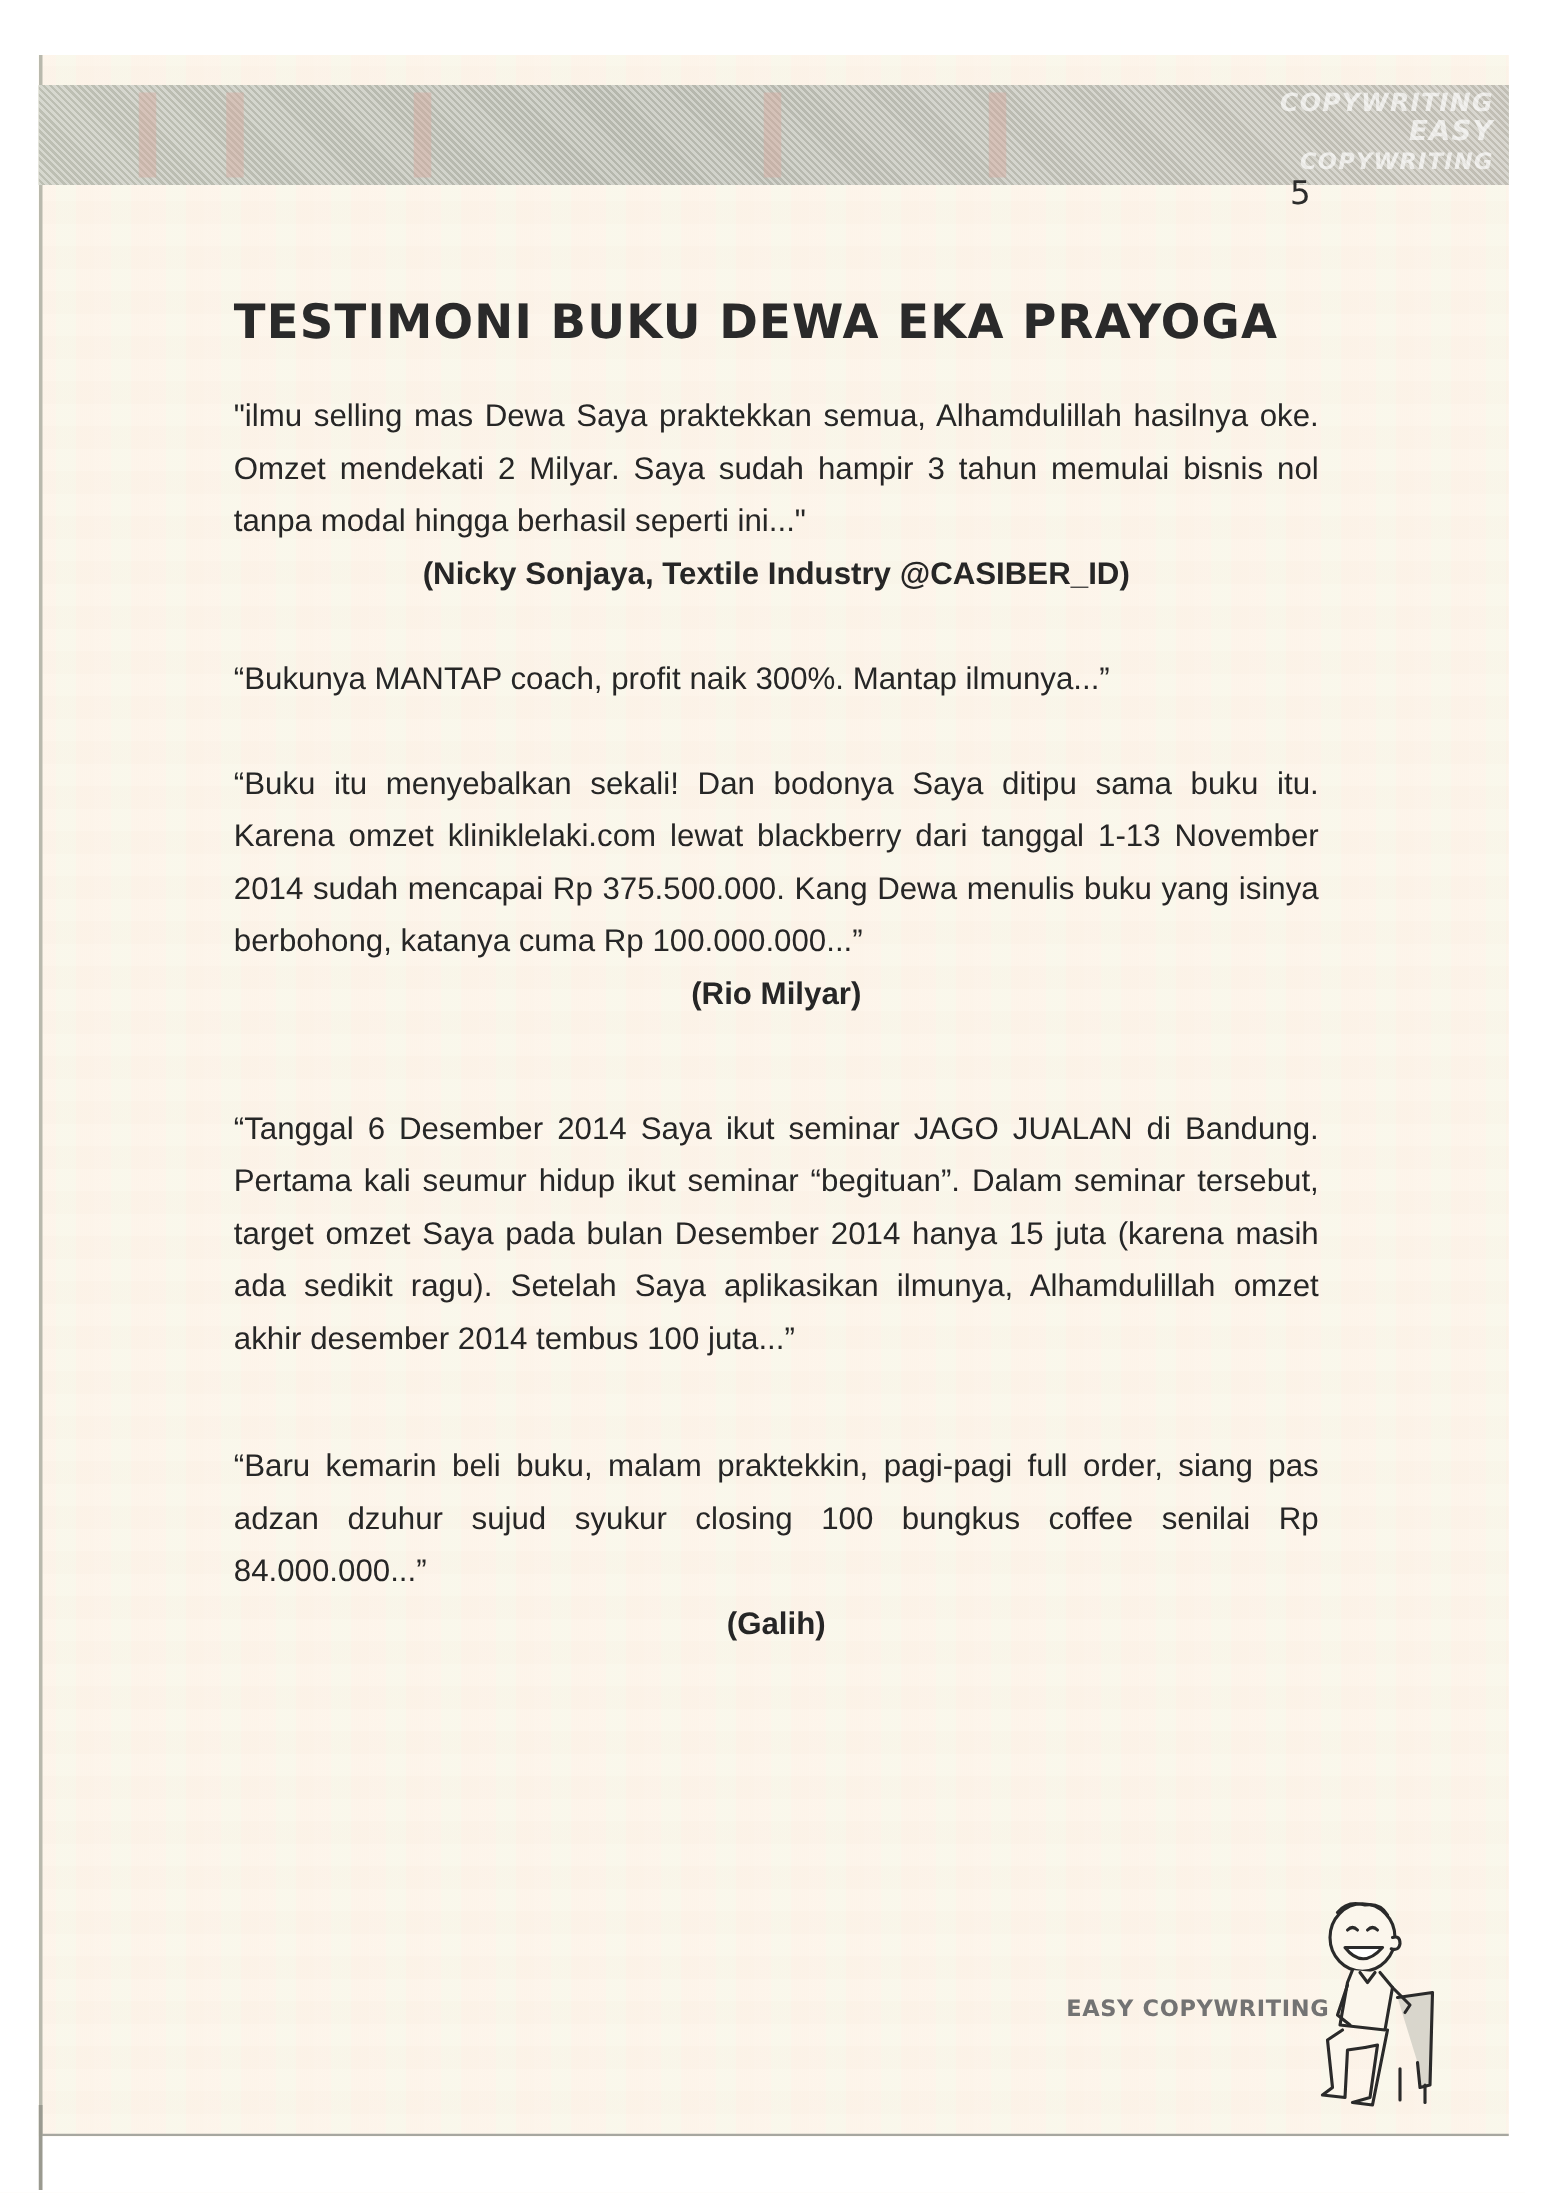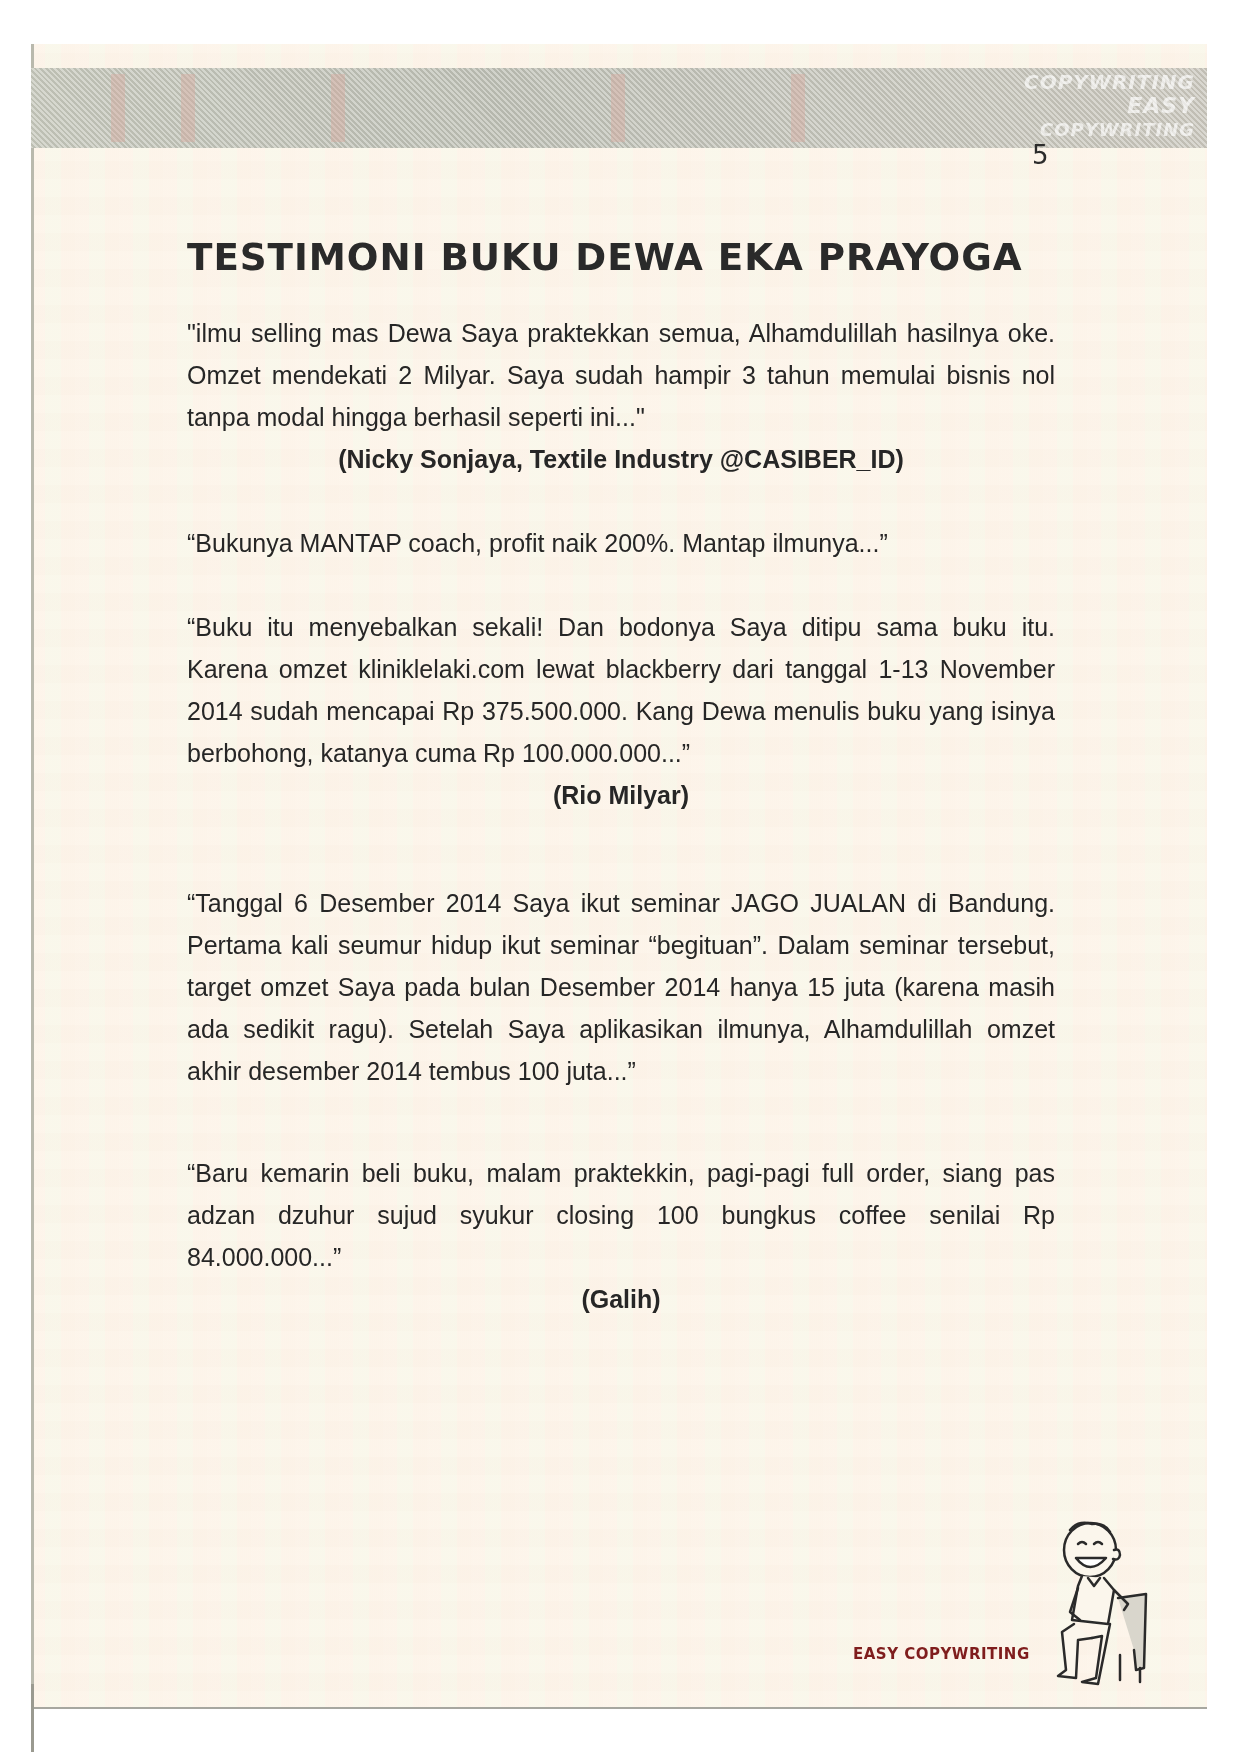--- a/index.html
+++ b/index.html
@@ -112,24 +112,23 @@
     .t1 { margin-bottom: 42px; }
     .t2 { margin-bottom: 42px; }
     .t3 { margin-bottom: 66px; }
     .t4 { margin-bottom: 60px; }
     .footer-brand {
       position: absolute;
       left: 853px;
       top: 1597px;
       font-family: "DejaVu Sans", sans-serif;
       font-weight: bold;
-      font-size: 15px;
+      font-size: 18px;
       letter-spacing: 0.5px;
-      color: #7f1d1d;
-      margin-top: 48px;
+      color: #737373;
     }
     .mascot {
       position: absolute;
       left: 1048px;
       top: 1520px;
       width: 110px;
       height: 180px;
     }
     .left-bar {
       position: absolute;
@@ -164,21 +163,21 @@
 <div class="page-number">5</div>
 
 <h1 class="title">TESTIMONI BUKU DEWA EKA PRAYOGA</h1>
 
 <div class="testimonials">
   <div class="testimonial t1">
     <p class="quote">"ilmu selling mas Dewa Saya praktekkan semua, Alhamdulillah hasilnya oke. Omzet mendekati 2 Milyar. Saya sudah hampir 3 tahun memulai bisnis nol tanpa modal hingga berhasil seperti ini..."</p>
     <p class="author">(Nicky Sonjaya, Textile Industry @CASIBER_ID)</p>
   </div>
   <div class="testimonial t2">
-    <p class="quote">“Bukunya MANTAP coach, profit naik 200%. Mantap ilmunya...”</p>
+    <p class="quote">“Bukunya MANTAP coach, profit naik 300%. Mantap ilmunya...”</p>
   </div>
   <div class="testimonial t3">
     <p class="quote">“Buku itu menyebalkan sekali! Dan bodonya Saya ditipu sama buku itu. Karena omzet kliniklelaki.com lewat blackberry dari tanggal 1-13 November 2014 sudah mencapai Rp 375.500.000. Kang Dewa menulis buku yang isinya berbohong, katanya cuma Rp 100.000.000...”</p>
     <p class="author">(Rio Milyar)</p>
   </div>
   <div class="testimonial t4">
     <p class="quote">“Tanggal 6 Desember 2014 Saya ikut seminar JAGO JUALAN di Bandung. Pertama kali seumur hidup ikut seminar “begituan”. Dalam seminar tersebut, target omzet Saya pada bulan Desember 2014 hanya 15 juta (karena masih ada sedikit ragu). Setelah Saya aplikasikan ilmunya, Alhamdulillah omzet akhir desember 2014 tembus 100 juta...”</p>
   </div>
   <div class="testimonial t5">
     <p class="quote">“Baru kemarin beli buku, malam praktekkin, pagi-pagi full order, siang pas adzan dzuhur sujud syukur closing 100 bungkus coffee senilai Rp 84.000.000...”</p>

